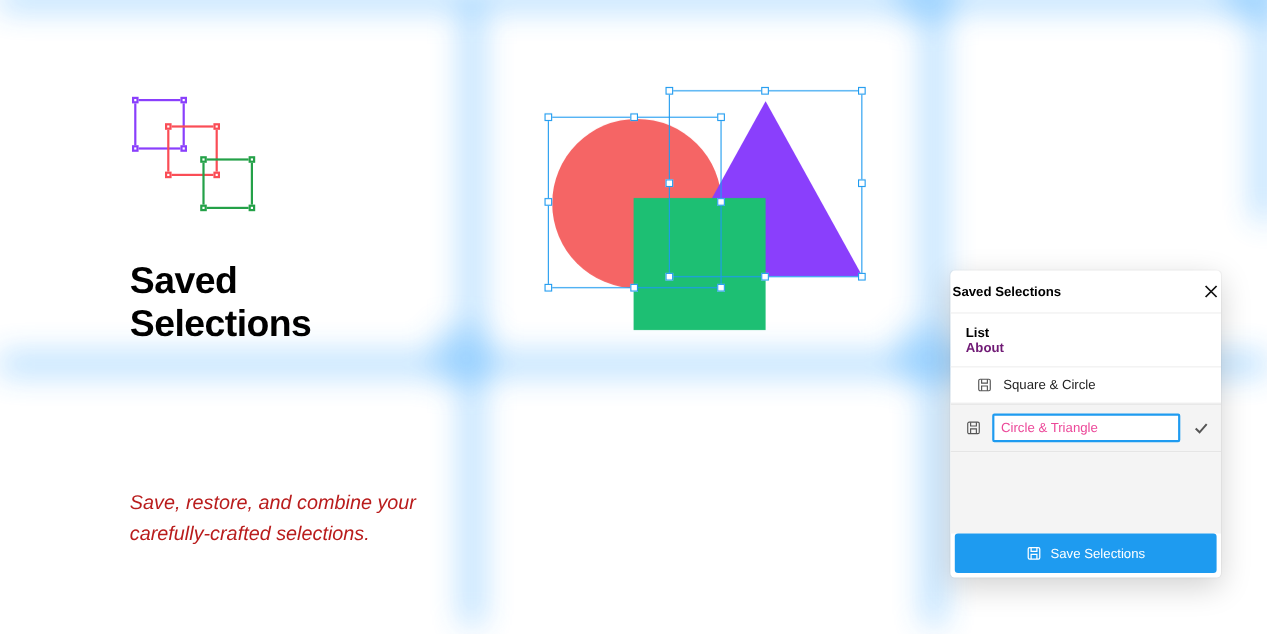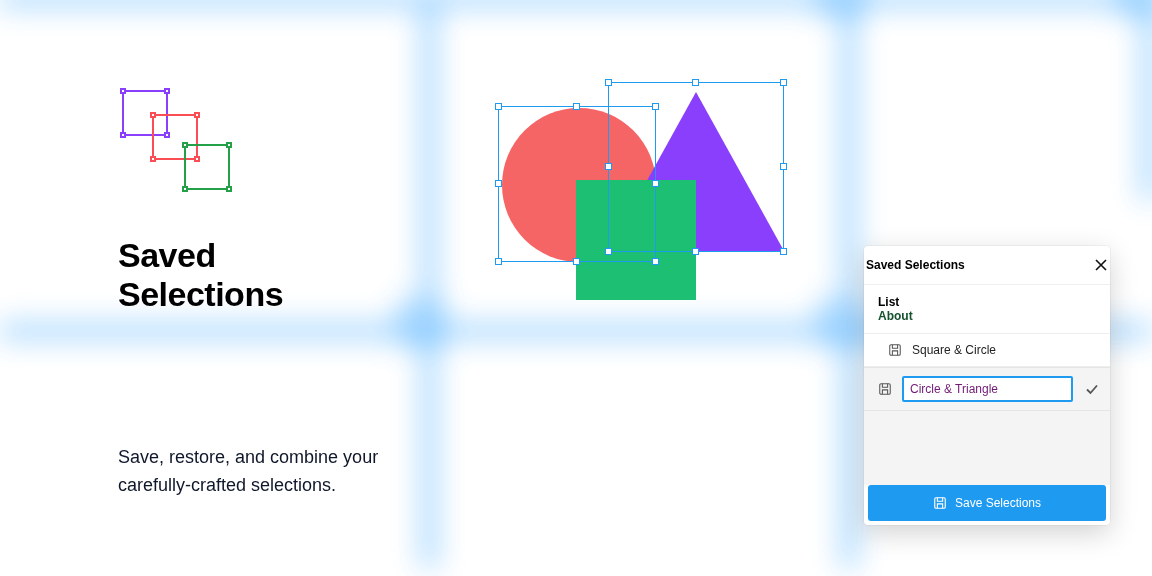--- a/index.html
+++ b/index.html
@@ -20,46 +20,46 @@
   .logo .box .h { position:absolute; width:6px; height:6px; background:#fff; border:2px solid; }
   .logo .purple { border-color:#8a3ffc; left:4px; top:4px;}
   .logo .purple .h { border-color:#8a3ffc;}
   .logo .red { border-color:#fa4d56; left:34px; top:28px;}
   .logo .red .h { border-color:#fa4d56;}
   .logo .green { border-color:#24a148; left:66px; top:58px;}
   .logo .green .h { border-color:#24a148;}
   .h.tl{left:-4px;top:-4px}.h.tr{right:-4px;top:-4px}.h.bl{left:-4px;bottom:-4px}.h.br{right:-4px;bottom:-4px}
 
   h1 { font-size:34px; font-weight:800; line-height:1.15; letter-spacing:-0.5px; color:#000;}
-  .desc { margin-top:130px; font-size:18px; line-height:1.55; color:#0f172a;}
+  .desc { margin-top:130px; font-size:18px; line-height:1.55; color:#b91c1c;font-style:italic;}
 
   
   .canvas { position:absolute; left:480px; top:80px; width:360px; height:260px; z-index:2;}
   .shape-circle { position:absolute; left:22px; top:28px; width:154px; height:154px; border-radius:50%; background:#f56565;}
   .shape-square { position:absolute; left:96px; top:100px; width:120px; height:120px; background:#1dbf73;}
   .shape-tri { position:absolute; left:128px; top:12px; width:0; height:0; border-left:88px solid transparent; border-right:88px solid transparent; border-bottom:159px solid #8a3ffc;}
 
   .sel { position:absolute; border:1px solid #1e9bf0;}
   .sel .sh { position:absolute; width:7px; height:7px; background:#fff; border:1px solid #1e9bf0;}
   .sh.tl{left:-4px;top:-4px}.sh.tr{right:-4px;top:-4px}.sh.bl{left:-4px;bottom:-4px}.sh.br{right:-4px;bottom:-4px}
   .sh.tm{left:50%;top:-4px;margin-left:-4px}.sh.bm{left:50%;bottom:-4px;margin-left:-4px}
   .sh.ml{left:-4px;top:50%;margin-top:-4px}.sh.mr{right:-4px;top:50%;margin-top:-4px}
   .sel1 { left:18px; top:26px; width:158px; height:156px;}
   .sel2 { left:128px; top:2px; width:176px; height:170px;}
 
   
   .panel { position:absolute; right:42px; top:246px; width:246px; background:#fff; border-radius:4px; box-shadow:0 8px 28px rgba(0,0,0,0.18), 0 0 0 1px rgba(0,0,0,0.04); z-index:3; overflow:hidden;}
   .panel-header { display:flex; align-items:center; justify-content:space-between; padding:12px 2px; font-size:12px; font-weight:700; border-bottom:1px solid #eee;}
   .close { width:14px; height:14px; cursor:pointer; color:#111;}
   .tabs { display:flex; justify-content:space-between; padding:10px 14px; font-size:12px; font-weight:700; border-bottom:1px solid #eee;flex-direction:column;}
-  .tab-inactive { color:#14532d; font-weight:600;}
+  .tab-inactive { color:#701a75; font-weight:600;}
   .row { display:flex; align-items:center; gap:10px; padding:9px 24px; font-size:12px; border-bottom:1px solid #eee; color:#222;}
   .row-edit { background:#f4f4f4; padding:8px 10px 8px 14px; border-top:1px solid #e5e5e5; border-bottom:1px solid #e5e5e5;}
   .ico { flex:0 0 14px; height:14px; color:#555;}
-  .edit-input { flex:1; border:2px solid #1e9bf0; border-radius:2px; padding:4px 6px; font-size:12px; color:#701a75; font-family:inherit; outline:none;}
+  .edit-input { flex:1; border:2px solid #1e9bf0; border-radius:2px; padding:4px 6px; font-size:12px; color:#ec4899; font-family:inherit; outline:none;}
   .confirm { width:24px; display:flex; align-items:center; justify-content:center; color:#555; cursor:pointer;}
   .panel-body { height:74px; background:#f4f4f4;}
   .save-btn { display:flex; align-items:center; justify-content:center; gap:8px; background:#1e9bf0; color:#fff; font-size:12px; font-weight:500; padding:11px 0; cursor:pointer; margin:0 4px 4px 4px; border-radius:3px;}
   .save-btn .ico { color:#fff;}
 </style>
 </head>
 <body>
 
 <div class="stage">
 

